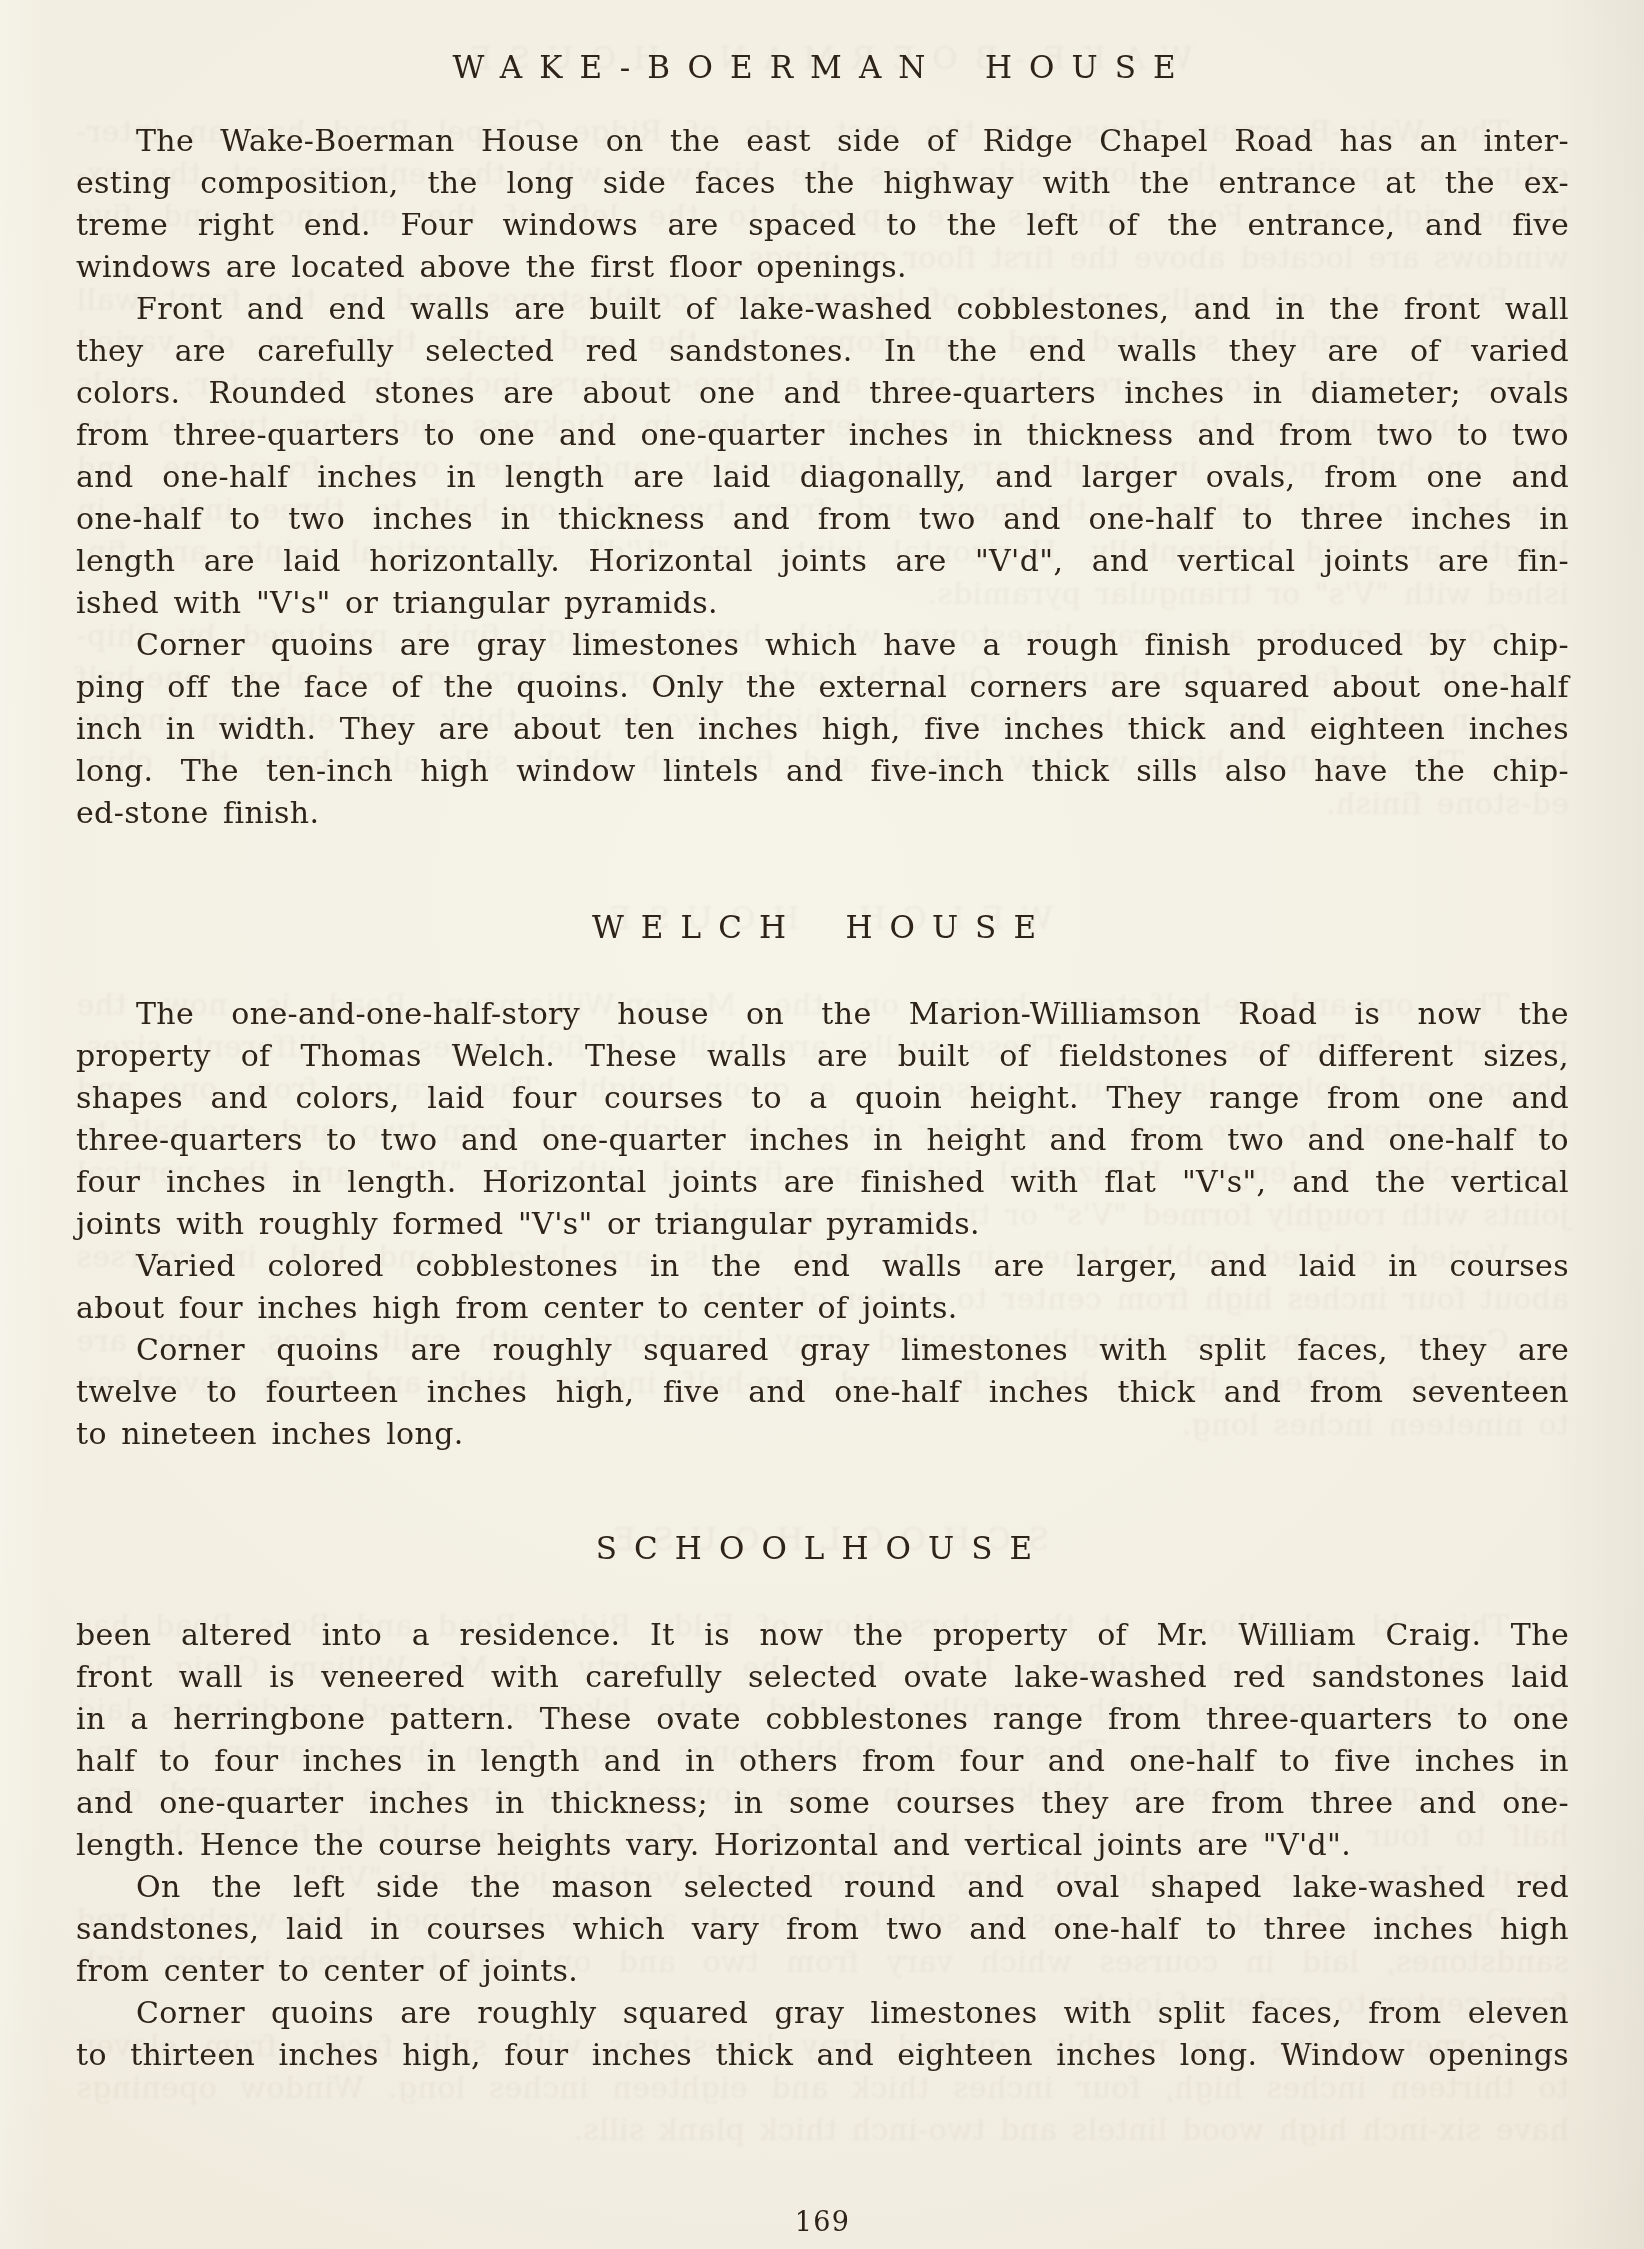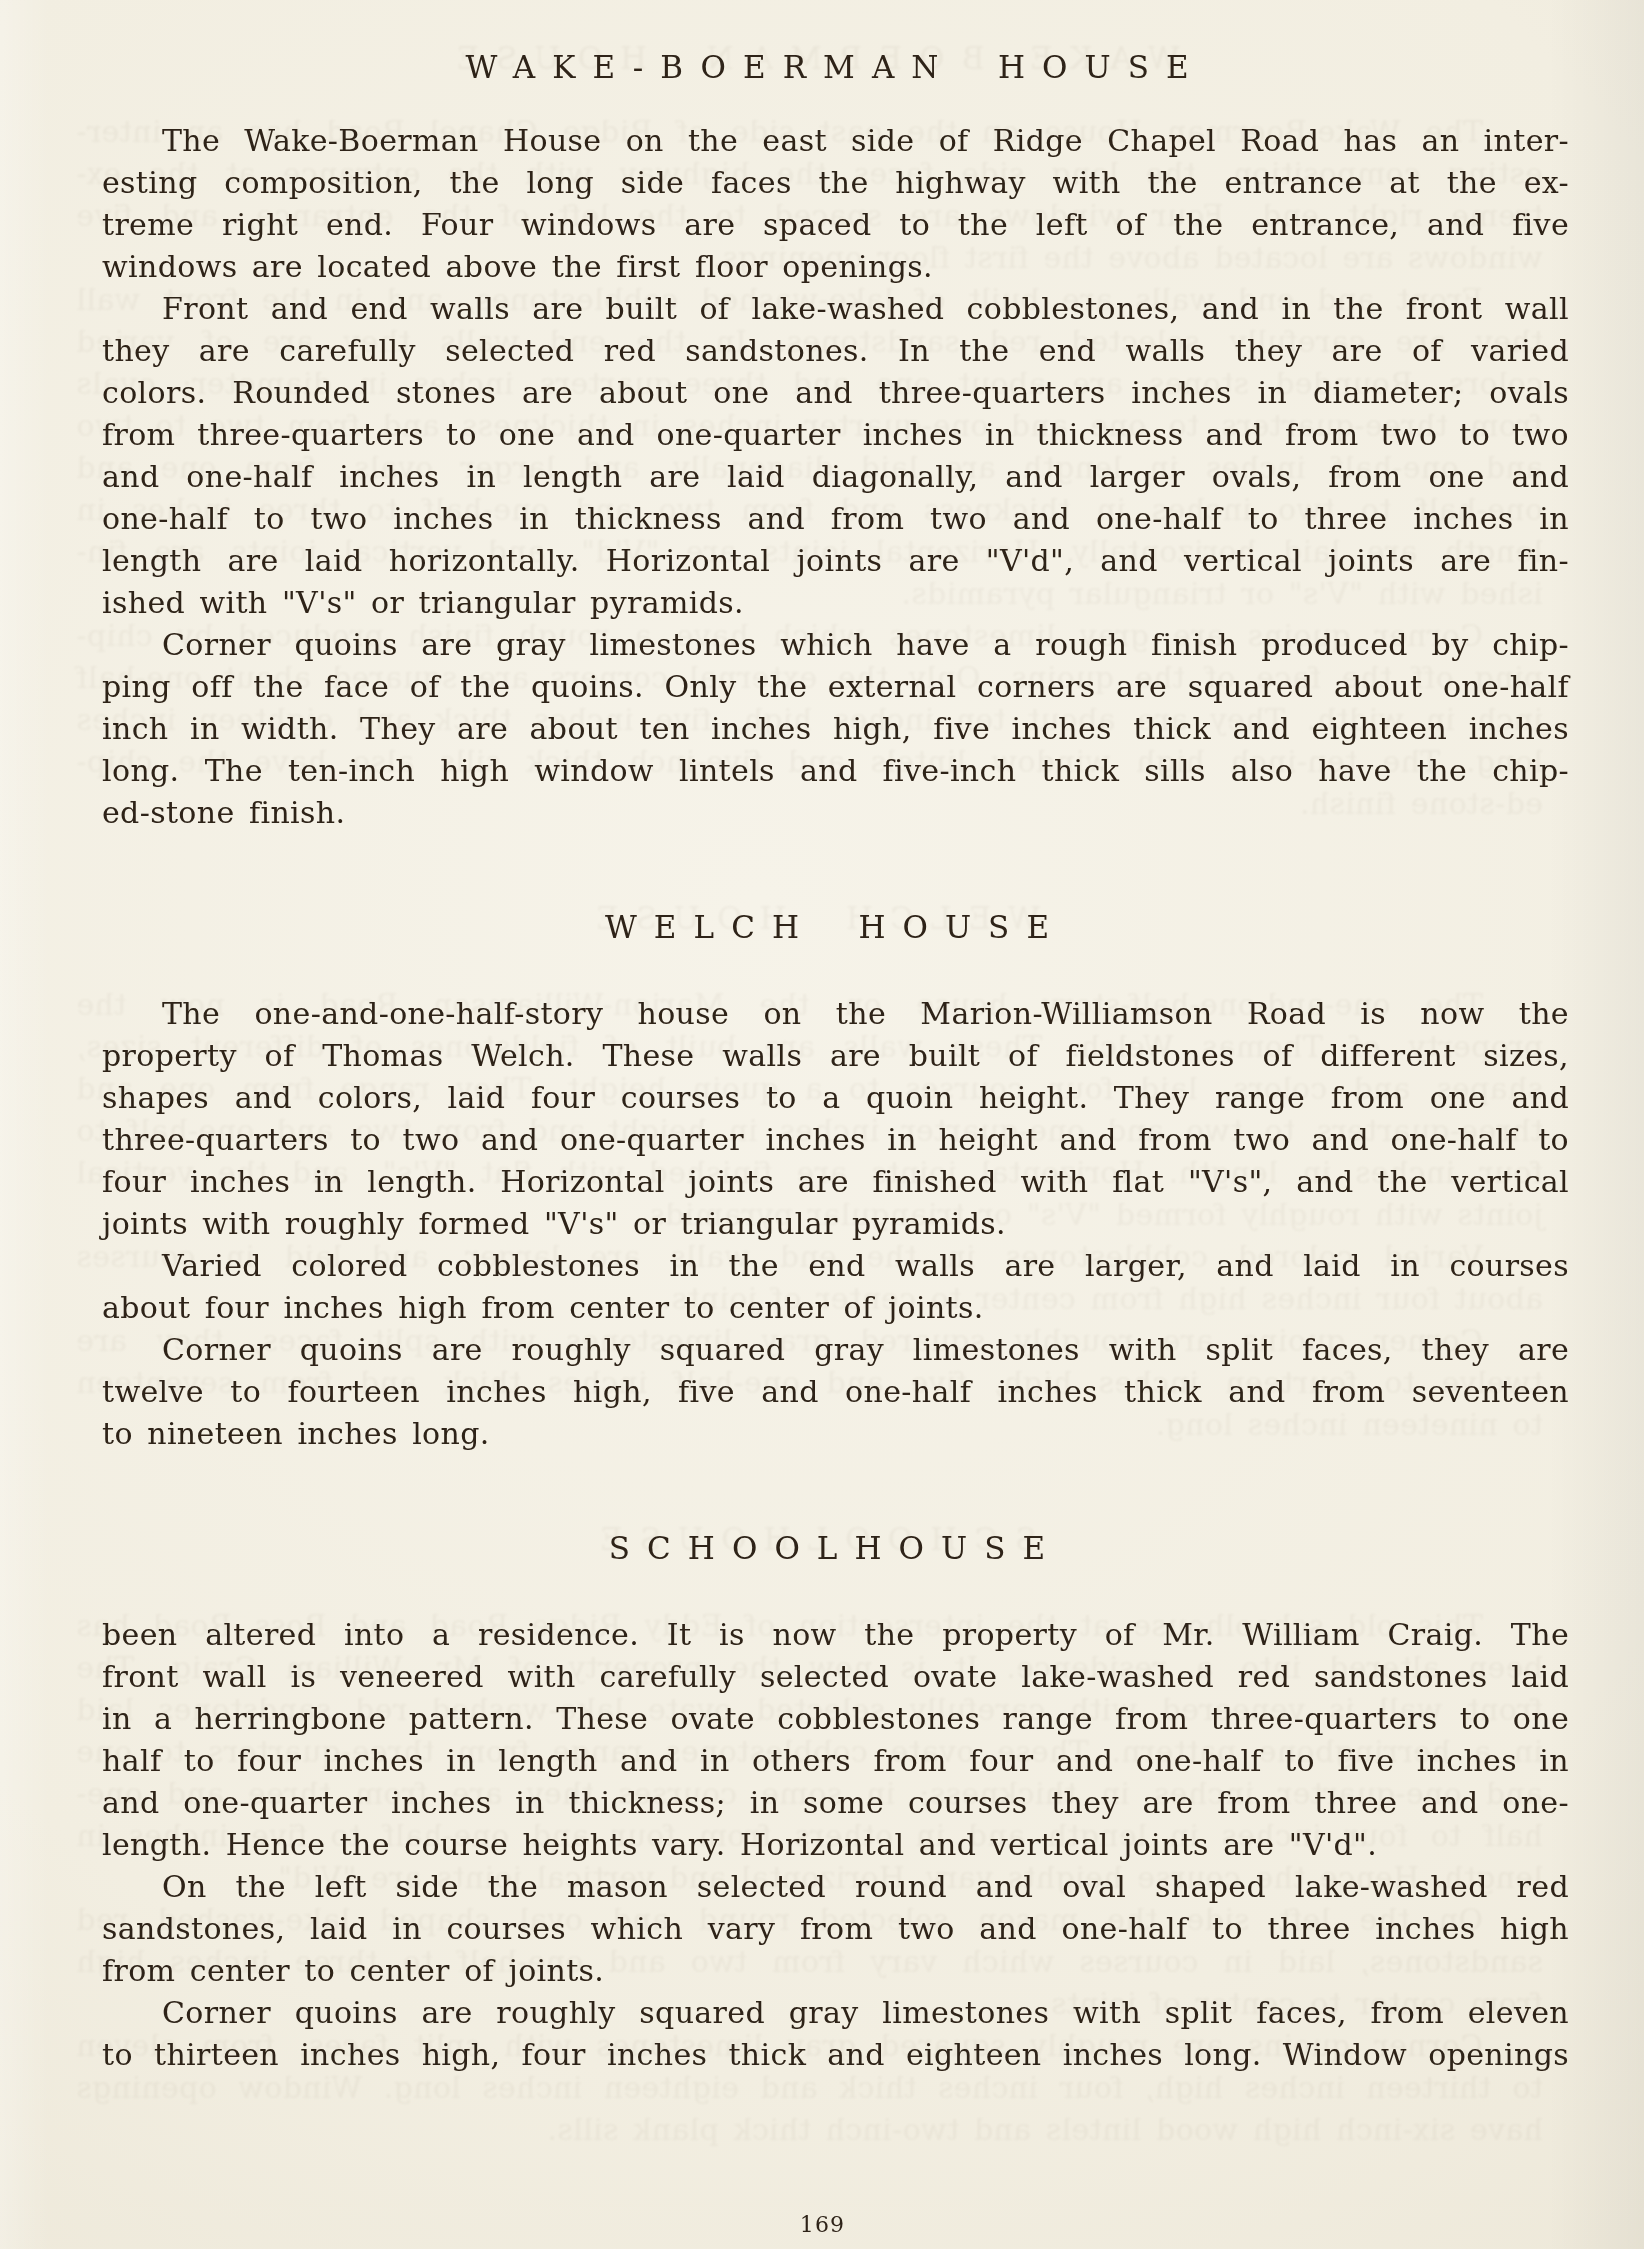--- a/index.html
+++ b/index.html
@@ -6,21 +6,21 @@
   .page{
     position:relative;
     width:1645px;height:2250px;
     overflow:hidden;
     background:
       linear-gradient(90deg, rgba(255,255,255,.25) 0%, rgba(255,255,255,0) 3%, rgba(0,0,0,0) 94%, rgba(0,0,0,.04) 100%),
       radial-gradient(ellipse 125% 95% at 46% 40%, #f6f3e9 0%, #f2eee1 55%, #e9e3d2 100%);
     font-family:"DejaVu Serif","Liberation Serif",serif;
     color:#2e2318;
   }
-  .content{position:absolute;left:76px;right:76px;top:0;z-index:2;margin-left:26px;}
+  .content{position:absolute;left:76px;right:76px;top:0;z-index:2;}
   .ghost{
     position:absolute;inset:0;z-index:1;
     transform:scaleX(-1) translateY(-8.6px);
     opacity:.05;filter:blur(1px);
     color:#5f4c33;pointer-events:none;
   }
   .heading{
     font-size:31px;line-height:42px;
     text-align:center;
     letter-spacing:.55em;word-spacing:.5em;
@@ -30,21 +30,21 @@
   section:first-child .heading{margin:46px 0 32px 0;}
   .para{margin:0;}
   .line{
     font-size:30px;line-height:42px;
     word-spacing:.15em;letter-spacing:.012em;
   }
   .line.j{text-align:justify;text-align-last:justify;}
   .line.indent{text-indent:60px;}
   .pageno{
     position:absolute;left:0;right:0;bottom:13.4px;z-index:2;
-    text-align:center;font-size:22px;letter-spacing:.05em;
+    text-align:center;font-size:27px;letter-spacing:.05em;
   }
 </style>
 </head>
 <body>
 
 <div class="page">
   <div class="ghost" aria-hidden="true">
       <main class="content">
     <div>
           <section>

